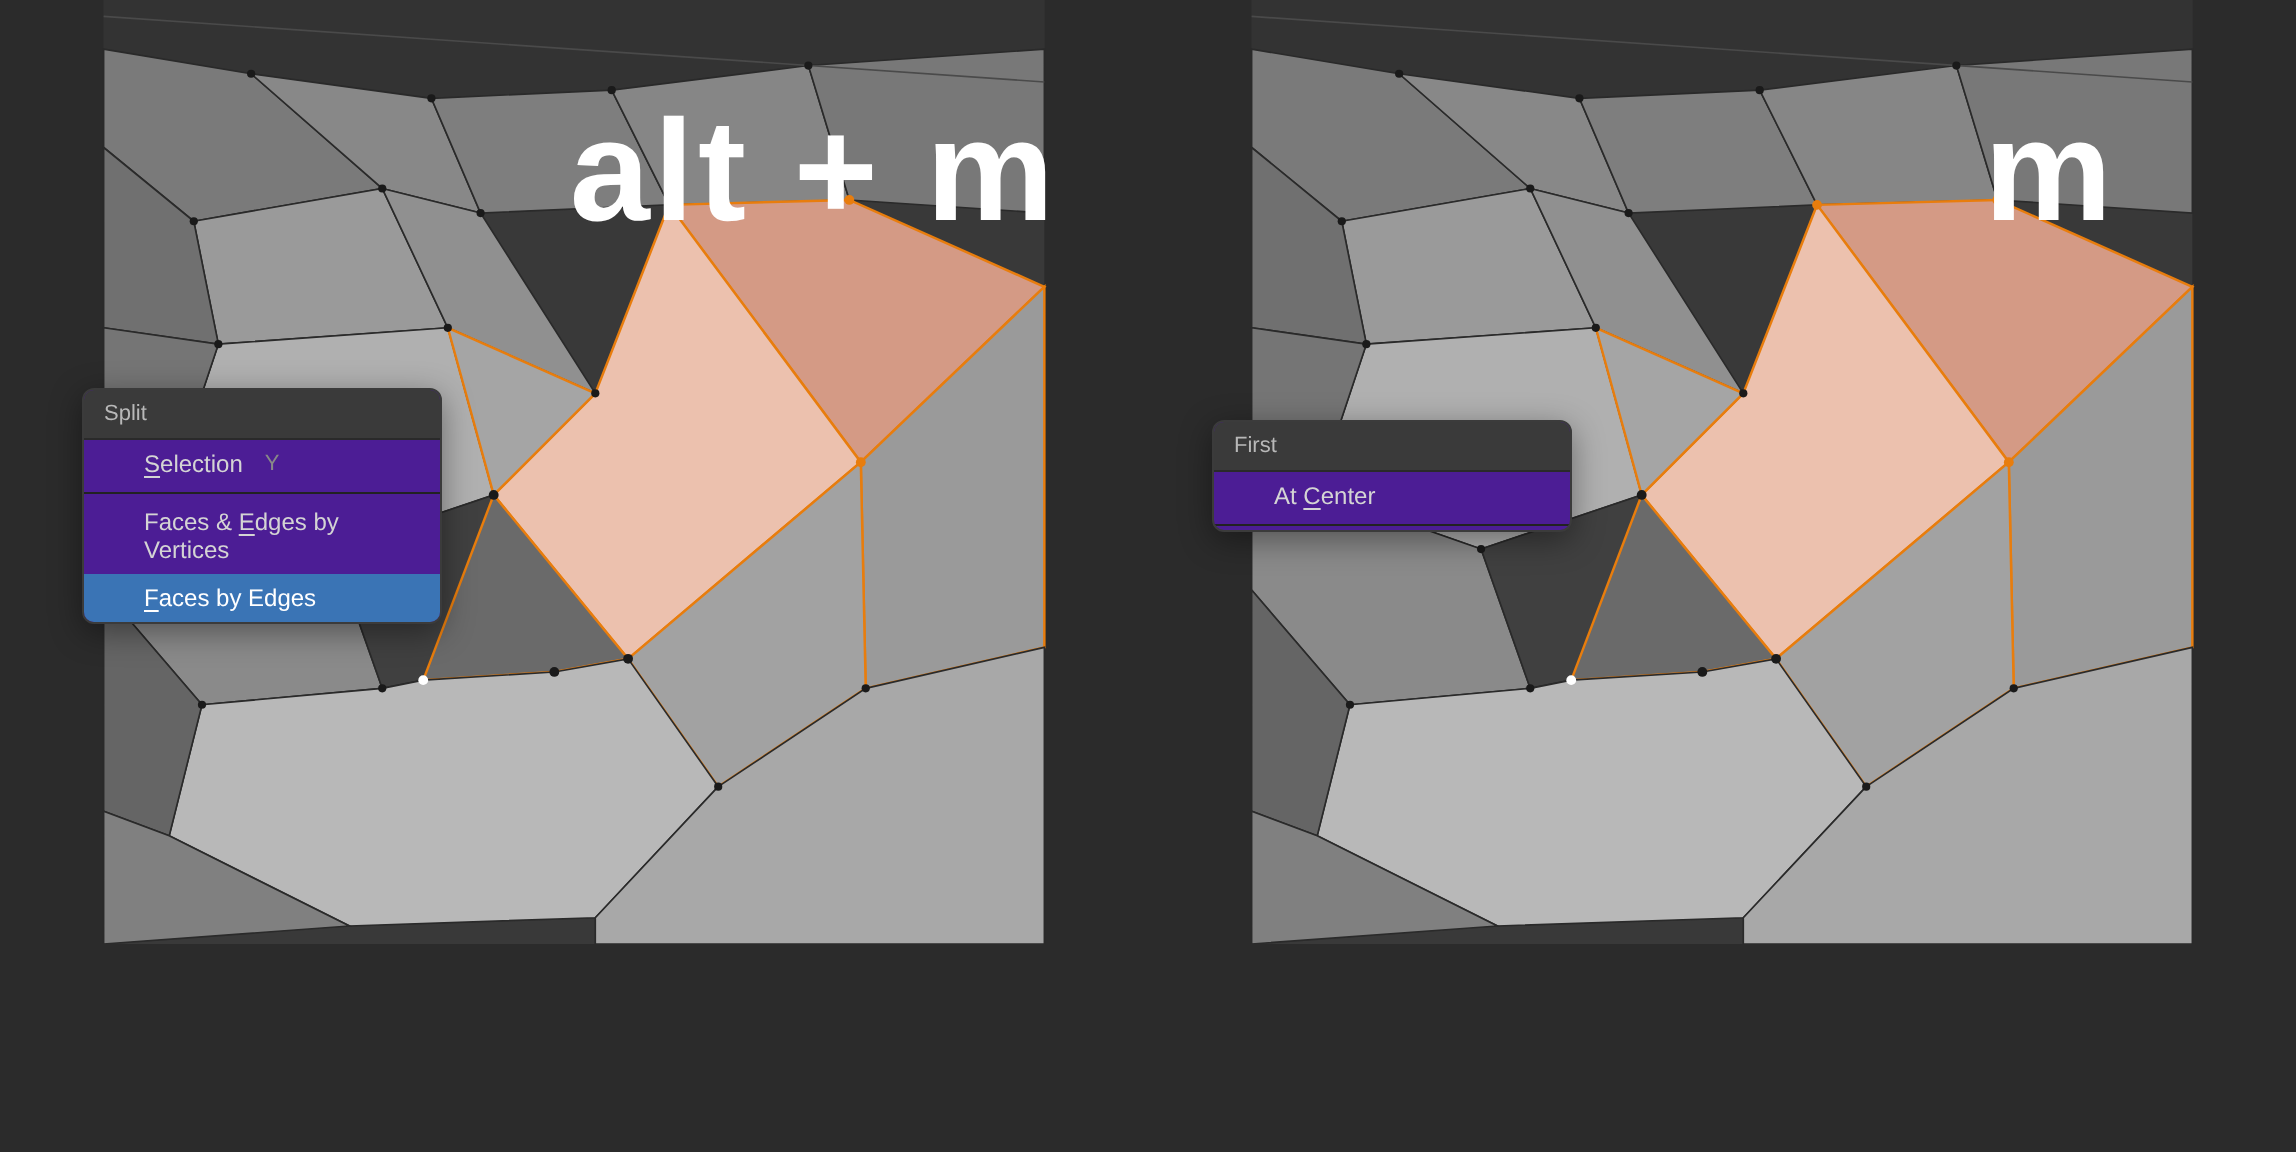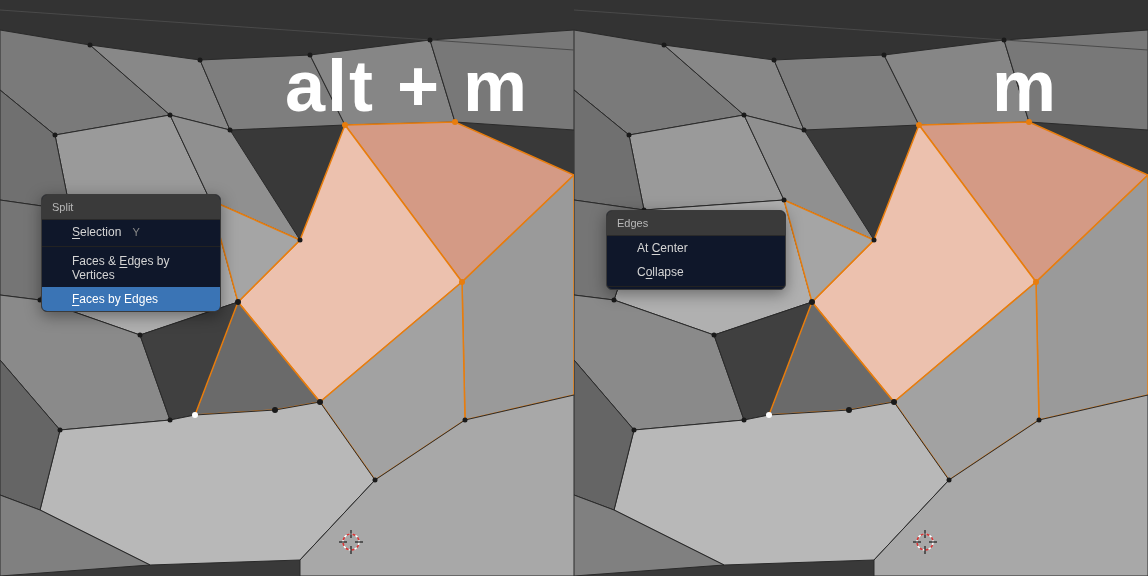--- a/index.html
+++ b/index.html
@@ -7,21 +7,21 @@
       width: 1148px;
       height: 576px;
       background: #2b2b2b;
       font-family: -apple-system, BlinkMacSystemFont, "Segoe UI", sans-serif;
       overflow: hidden;
       position: relative;
     }
     .panel {
       position: absolute;
       width: 574px;
-      height: 576px;
+      height: 472px;
       overflow: hidden;
     }
     .panel-left { left: 0; }
     .panel-right { left: 574px; }
     .viewport-bg {
       position: absolute;
       inset: 0;
     }
     .viewport-bg svg {
       width: 100%;
@@ -33,21 +33,21 @@
       font-size: 72px;
       font-weight: 700;
       color: #ffffff;
       top: 45px;
       letter-spacing: 2px;
     }
     .label-left { right: 45px; }
     .label-right { right: 90px; }
     .context-menu {
       position: absolute;
-      background: #0f172a;
+      background: #4c1d95;
       border: 1px solid #3b3b3b;
       border-radius: 6px;
       box-shadow: 0 4px 16px rgba(0,0,0,0.4);
       font-size: 12px;
       color: #d4d4d4;
       overflow: hidden;
     }
     .menu-split { left: 41px; top: 194px; width: 180px; }
     .menu-merge { left: 32px; top: 210px; width: 180px; }
     .menu-header {
@@ -243,26 +243,23 @@
         <circle cx="430" cy="40" r="2.5"></circle>
         <circle cx="310" cy="55" r="2.5"></circle>
         <circle cx="200" cy="60" r="2.5"></circle>
       </g>
     </svg>
   </div>
 
   <div class="shortcut-label label-right">m</div>
 
   <div class="context-menu menu-merge">
-    <div class="menu-header">Edges</div>
+    <div class="menu-header">First</div>
     <div class="menu-item">
       <span>At <span class="underline-first">C</span>enter</span>
-    </div>
-    <div class="menu-item">
-      <span>C<span class="underline-first">o</span>llapse</span>
     </div>
     <div class="menu-separator"></div>
   </div>
 
   <div class="cursor-3d cursor-right">
     <svg viewBox="0 0 28 28">
       <circle cx="14" cy="14" r="8" fill="none" stroke="#fff" stroke-width="1.5" stroke-dasharray="3 3"></circle>
       <circle cx="14" cy="14" r="8" fill="none" stroke="#d33" stroke-width="1.5" stroke-dasharray="3 3" stroke-dashoffset="3"></circle>
       <line x1="14" y1="2" x2="14" y2="10" stroke="#000" stroke-width="1"></line>
       <line x1="14" y1="18" x2="14" y2="26" stroke="#000" stroke-width="1"></line>

